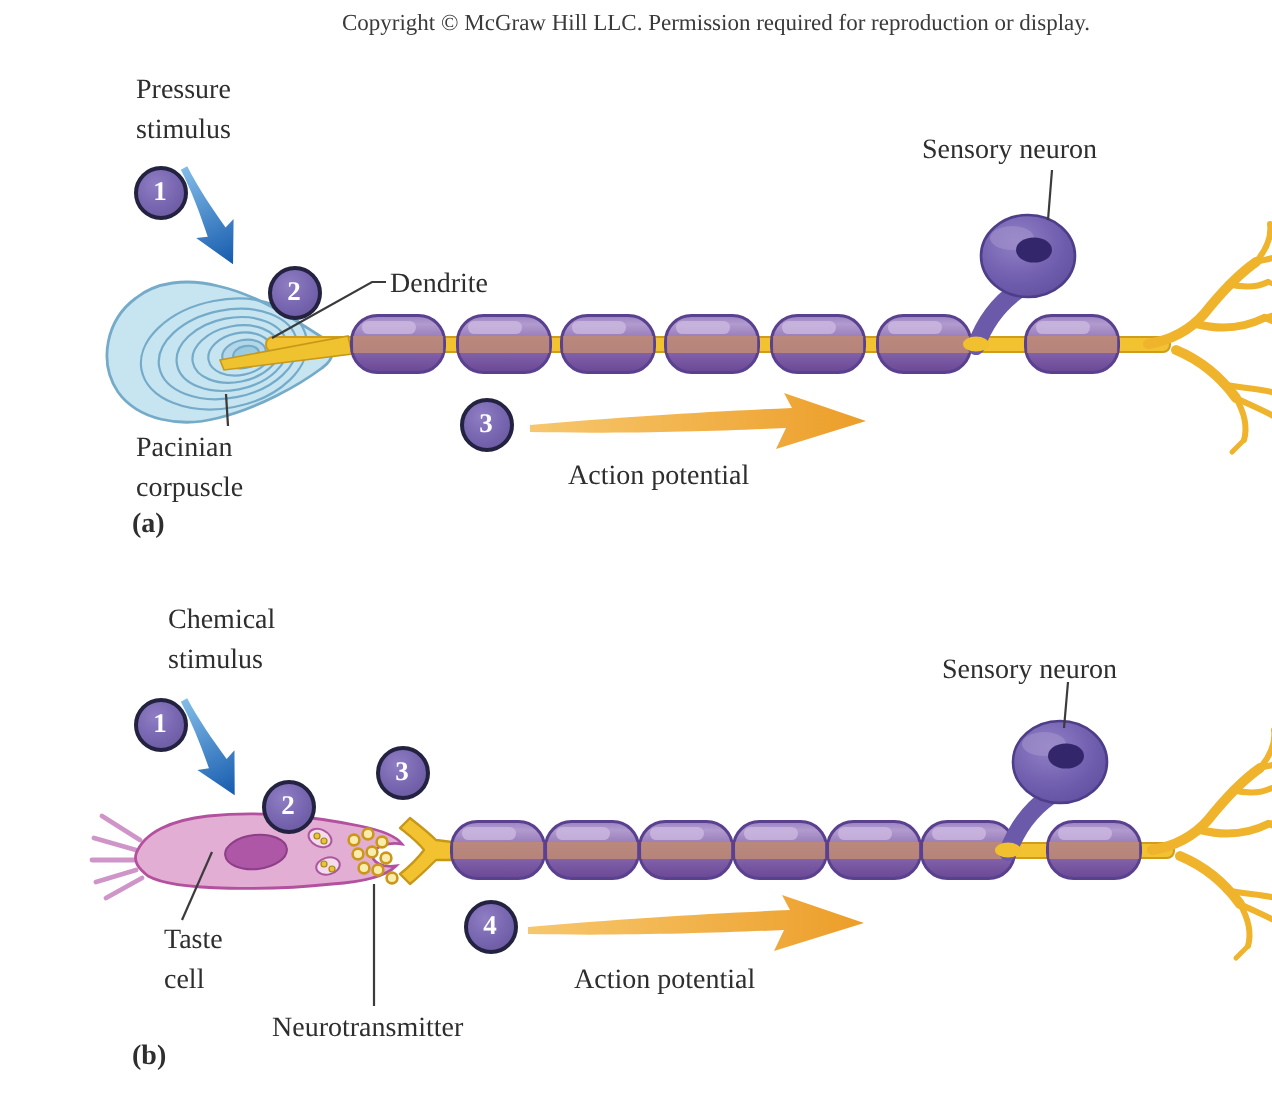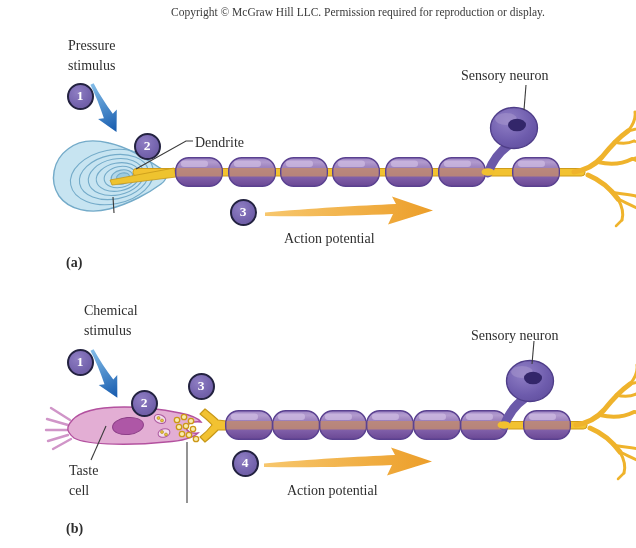--- a/index.html
+++ b/index.html
@@ -195,28 +195,31 @@
   </g>
 </svg>
 
   <div class="lbl copyright">Copyright © McGraw Hill LLC. Permission required for reproduction or display.</div>
 
   <div class="lbl" style="left:28px;top:36px">Pressure
 stimulus</div>
   <div class="lbl" style="left:155px;top:133px">Dendrite</div>
   <div class="lbl" style="left:421px;top:66px">Sensory neuron</div>
   <div class="lbl" style="left:244px;top:229px">Action potential</div>
+  <div class="lbl" style="left:28px;top:215px">Pacinian
+corpuscle</div>
   <div class="lbl panel-id" style="left:26px;top:253px">(a)</div>
 
   <div class="lbl" style="left:44px;top:301px">Chemical
 stimulus</div>
   <div class="lbl" style="left:431px;top:326px">Sensory neuron</div>
   <div class="lbl" style="left:247px;top:481px">Action potential</div>
-  <div class="lbl" style="left:29px;top:461px">Taste
+  <div class="lbl" style="left:42px;top:461px">Taste
 cell</div>
+  <div class="lbl" style="left:96px;top:505px">Neurotransmitter</div>
   <div class="lbl panel-id" style="left:26px;top:519px">(b)</div>
 
   <div class="badge" style="left:26.5px;top:82.5px">
       <span>1</span>
     </div>
   <div class="badge" style="left:93.5px;top:132.5px">
       <span>2</span>
     </div>
   <div class="badge" style="left:189.5px;top:198.5px">
       <span>3</span>

